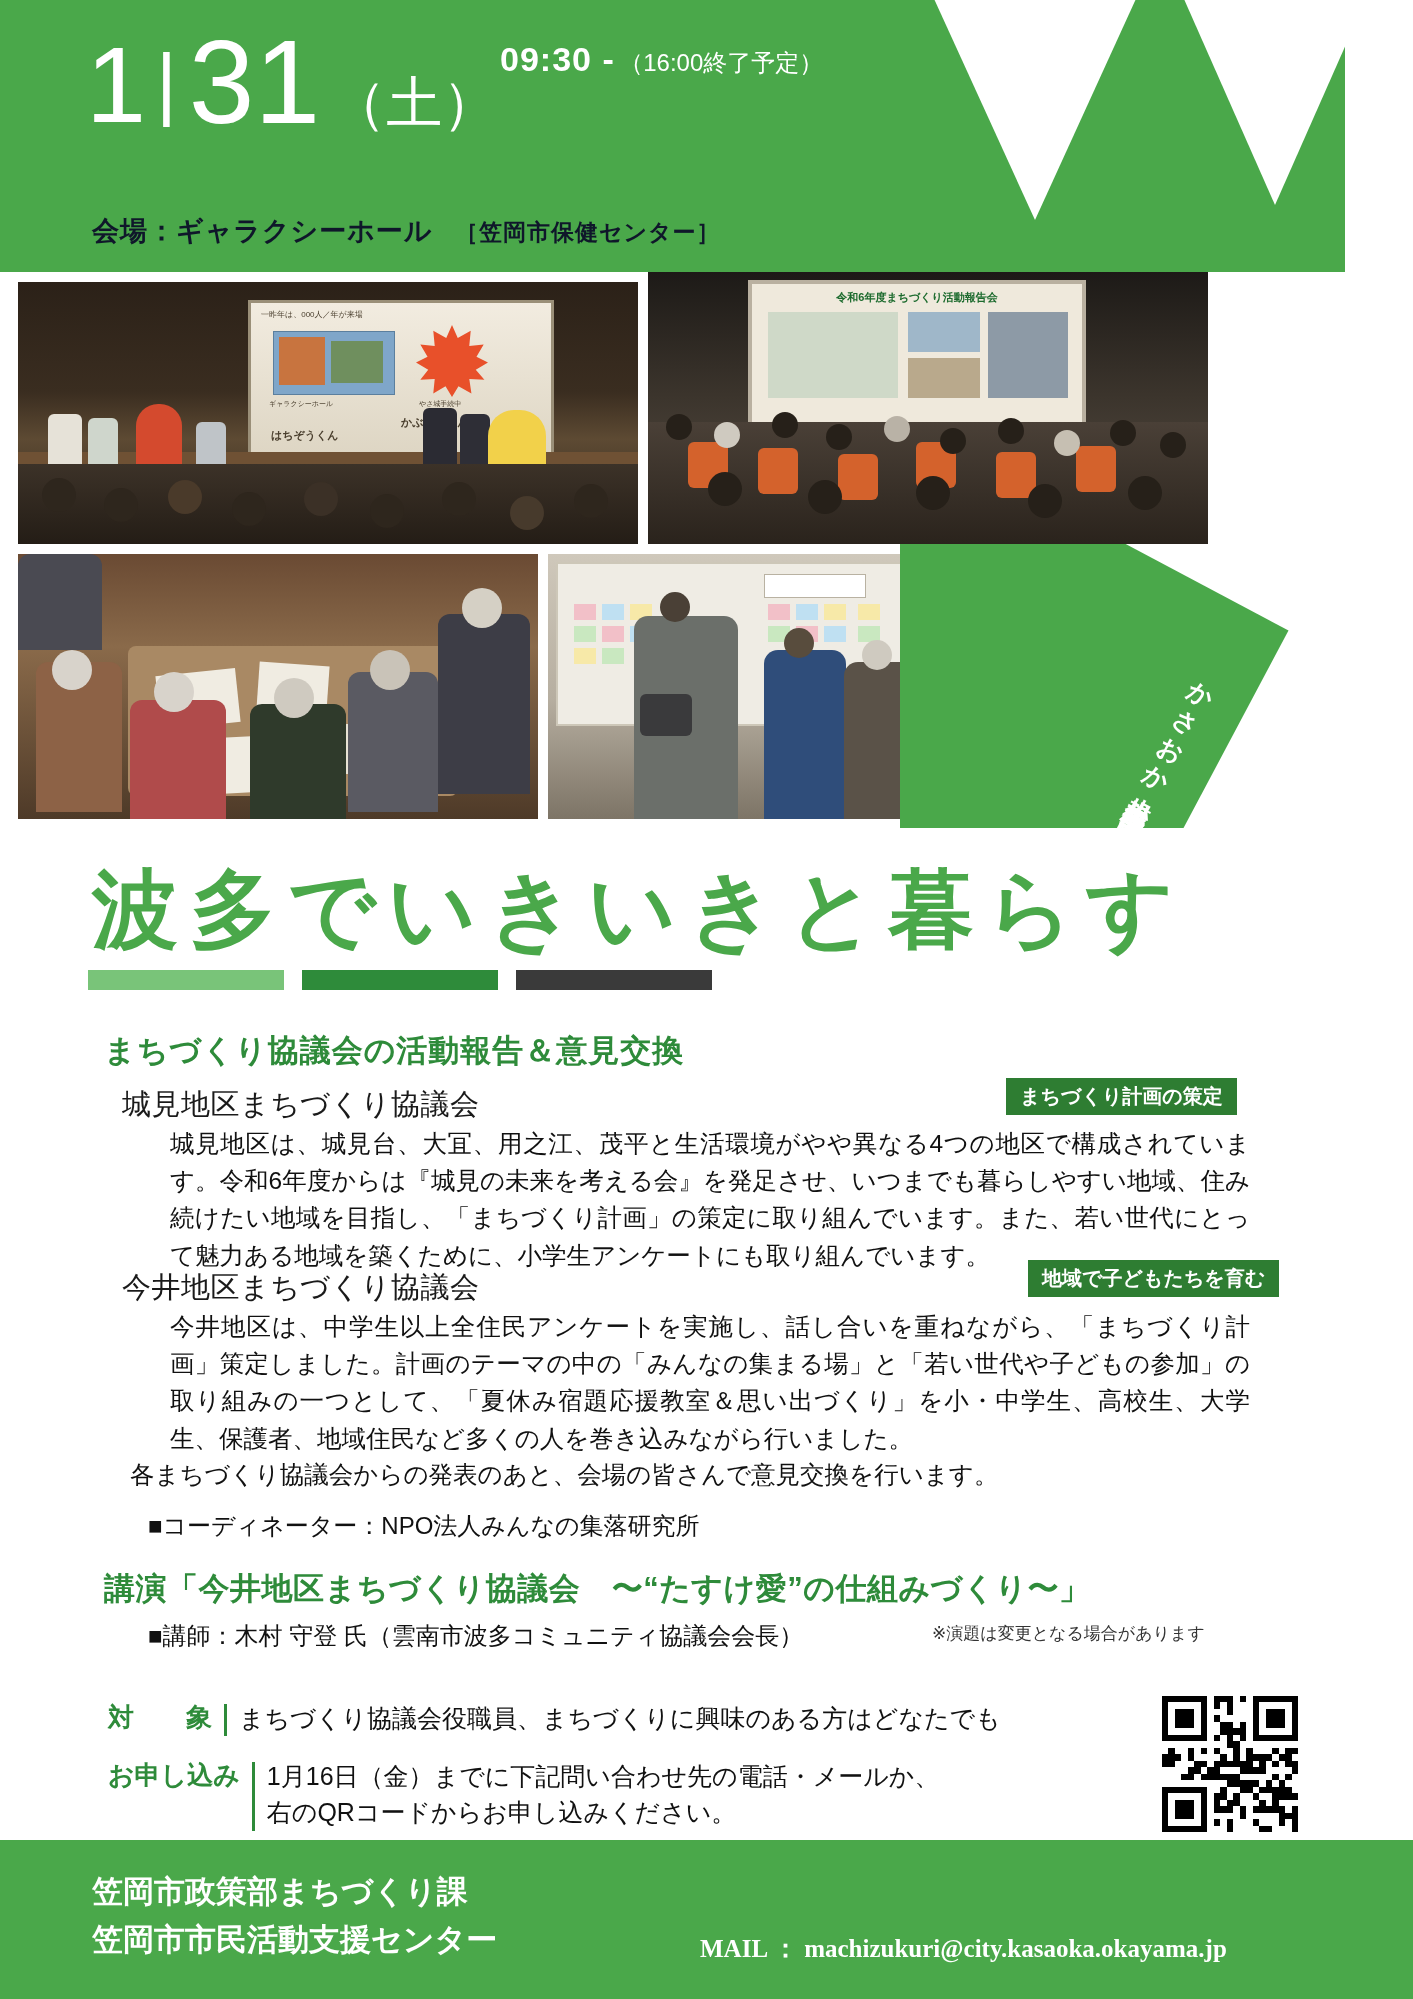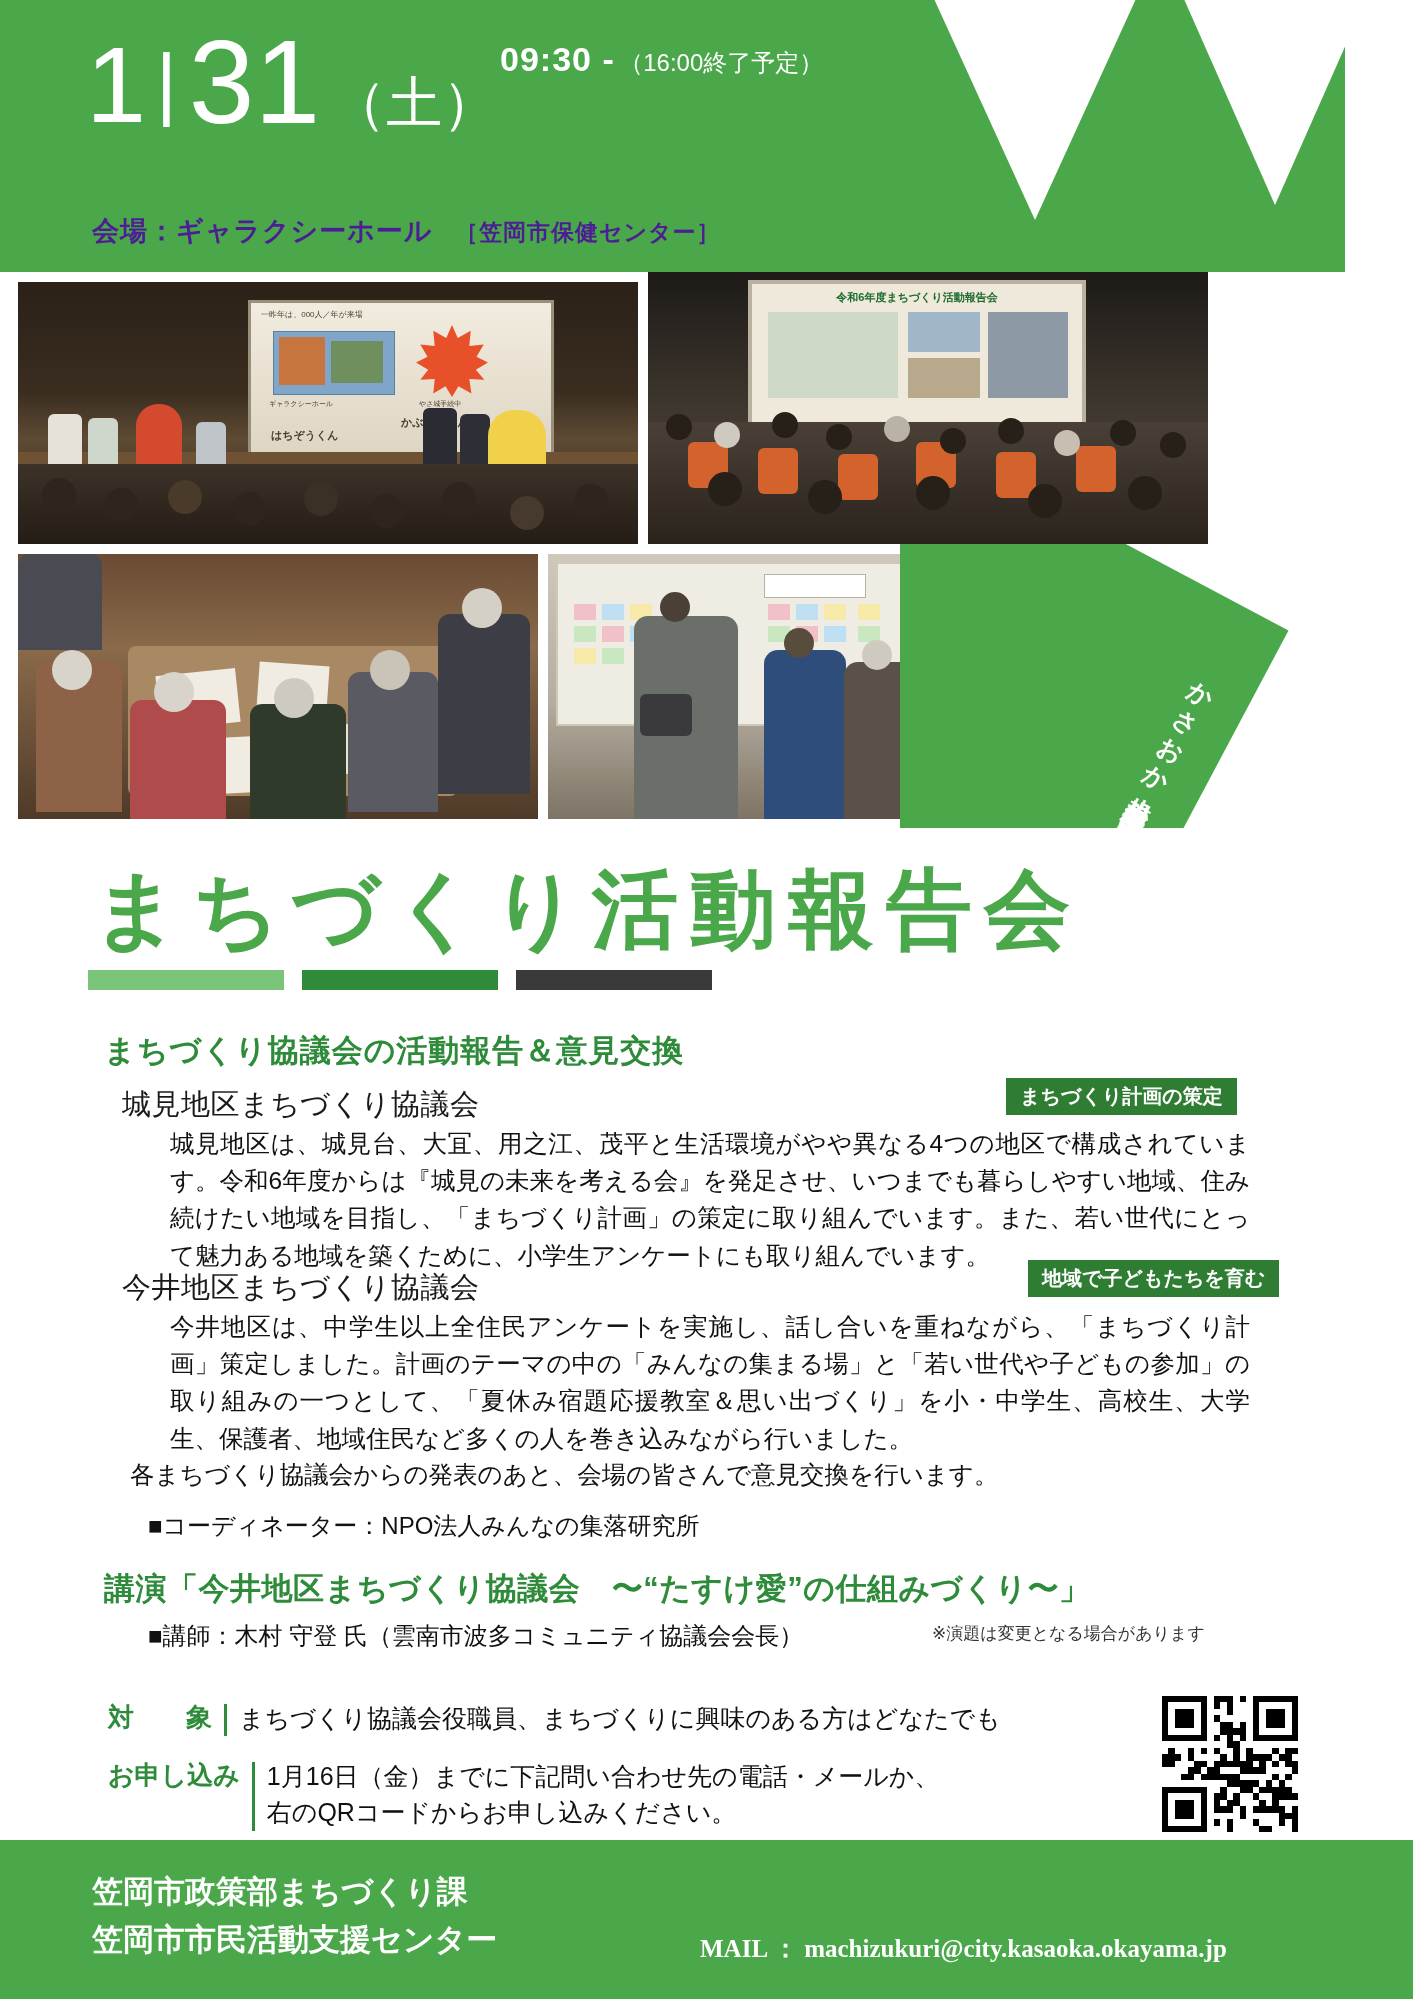--- a/index.html
+++ b/index.html
@@ -88,21 +88,21 @@
     font-weight: 700;
     letter-spacing: 1px;
   }
   .time-sub {
     font-size: 24px;
     font-weight: 400;
   }
   .venue-line {
     position: absolute;
     left: 92px; top: 213px;
-    color: #4c1d95;
+    color: #0f172a;
     font-size: 27px;
     font-weight: 700;
     letter-spacing: 1px;
     white-space: nowrap;
   }
   .venue-bracket {
     font-size: 23px;
     font-weight: 700;
     padding-left: 14px;
   }
@@ -535,21 +535,21 @@
   </div>
 
   <div class="side-band">
     <div class="band-green-1"></div>
 
     <div class="band-white-right"></div>
     <div class="band-text">かさおか小規模多機能自治フォーラム 2026</div>
   </div>
 </div>
 
-<div class="main-title">まちづくり活動報告会</div>
+<div class="main-title">波多でいきいきと暮らす</div>
 <div class="title-bars">
   <div class="tbar tbar-1"></div>
   <div class="tbar tbar-2"></div>
   <div class="tbar tbar-3"></div>
 </div>
 
 <div class="content">
 
   <div class="sec-heading">まちづくり協議会の活動報告＆意見交換</div>
 

